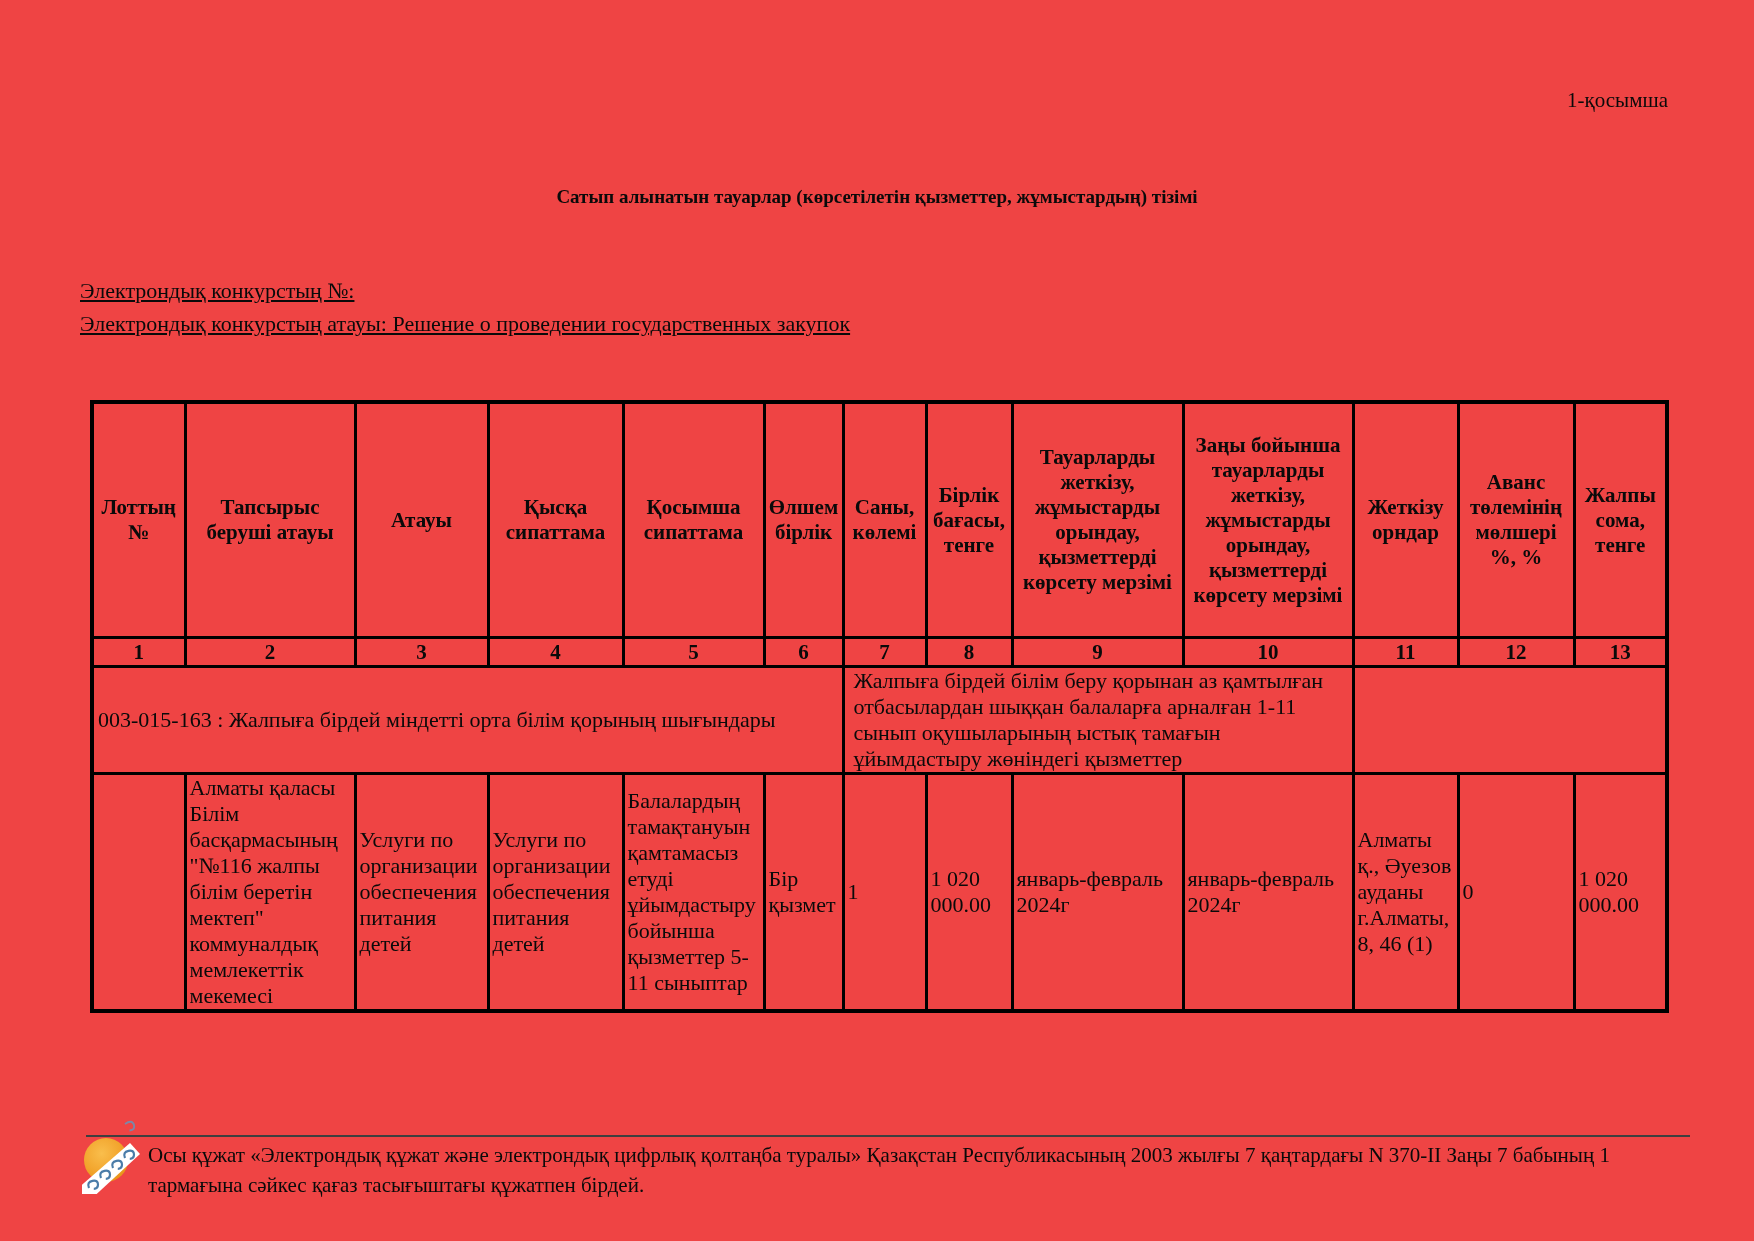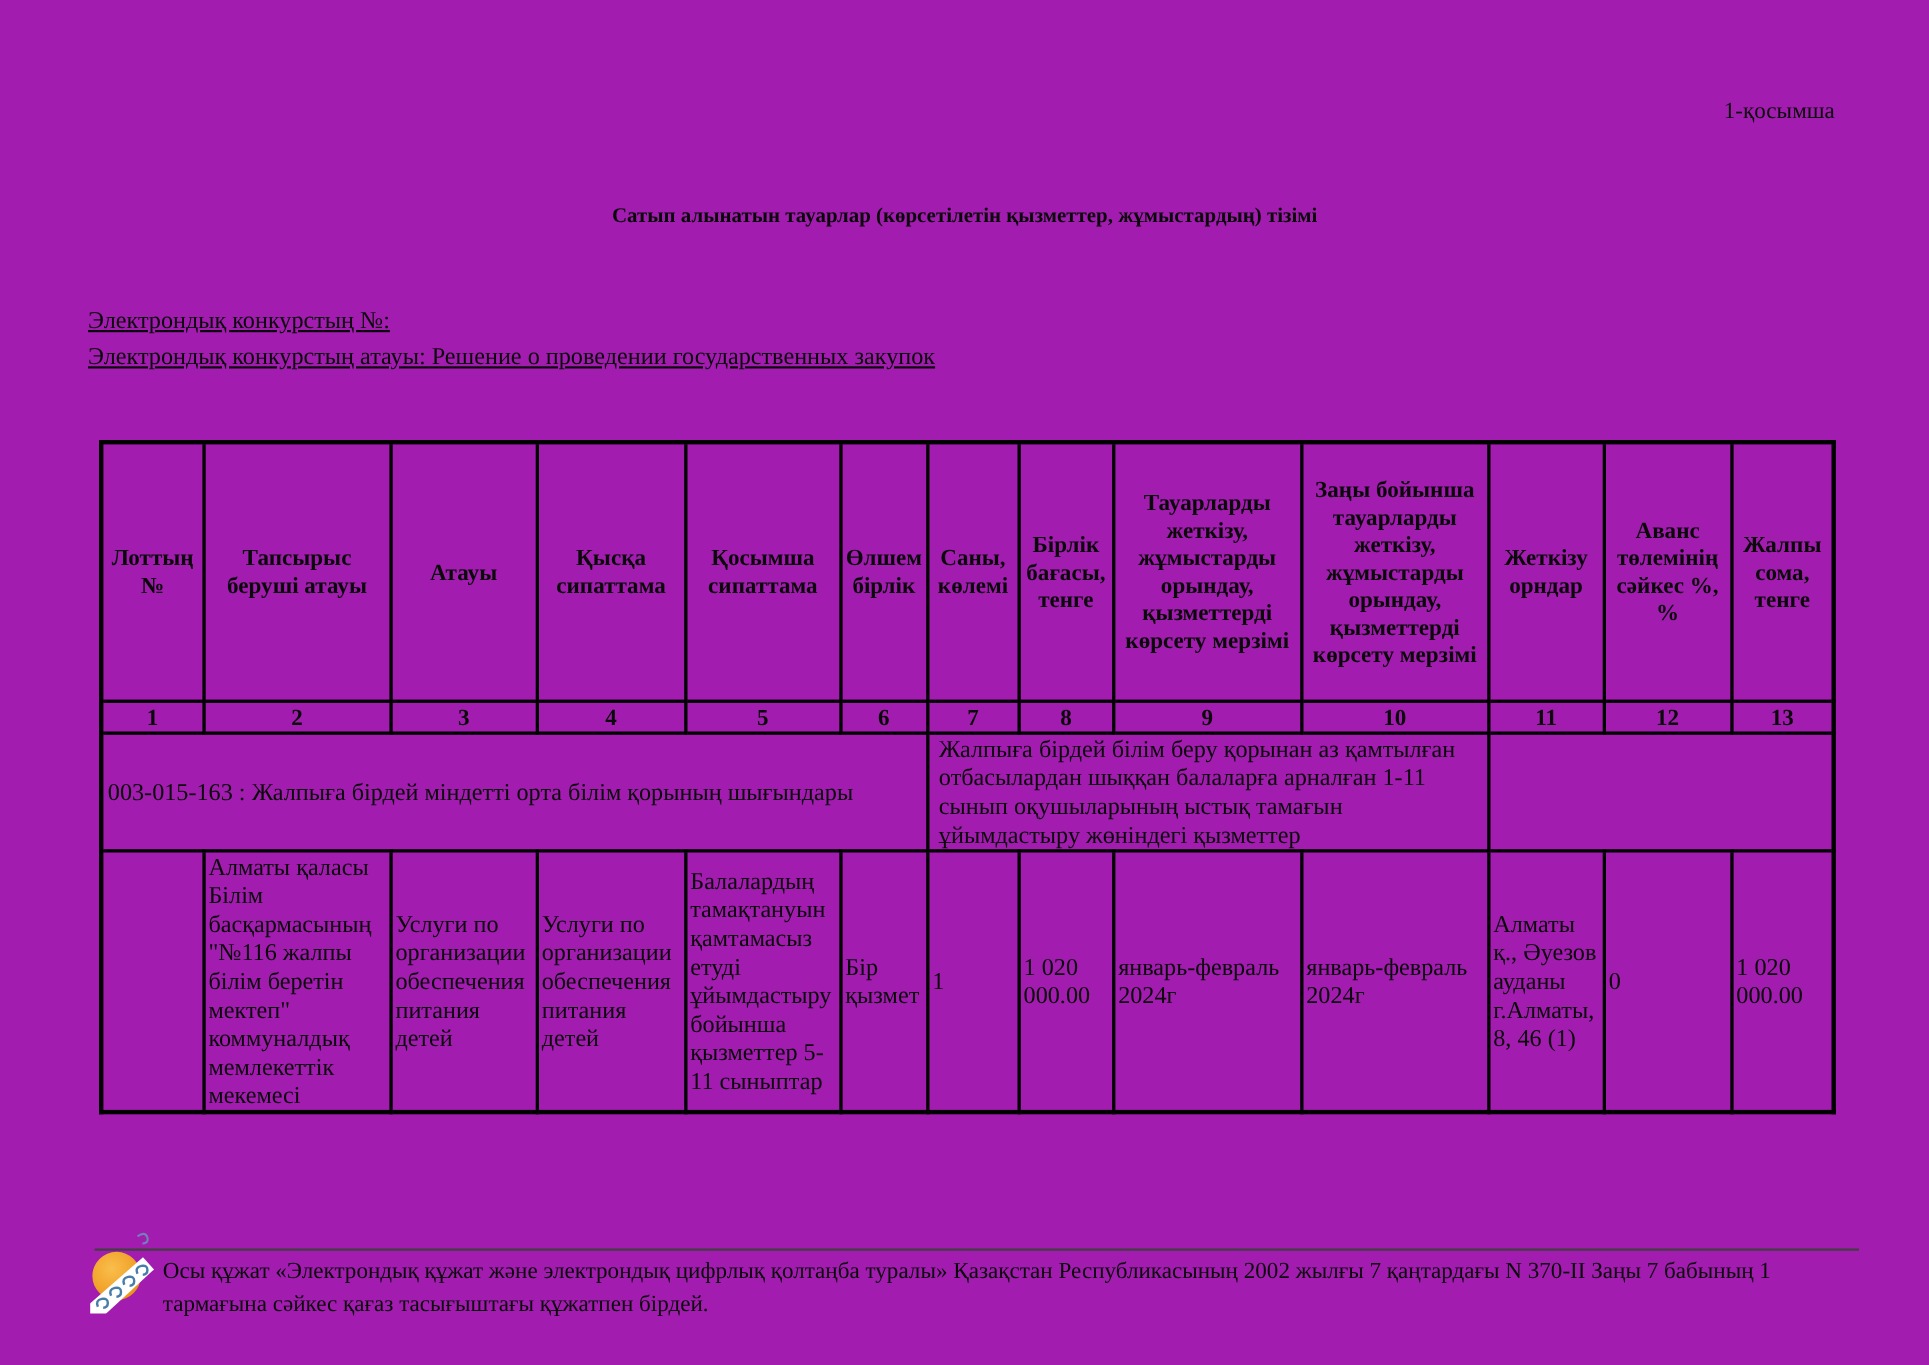--- a/index.html
+++ b/index.html
@@ -1,20 +1,20 @@
 <!DOCTYPE html>
 <html><head>
 <meta charset="utf-8">
 <style>
   html, body { margin: 0; padding: 0; background: #ffffff; }
   .page {
     position: relative;
     width: 1754px;
     height: 1241px;
-    background: #a21caf;
+    background: #ef4444;
     font-family: "Liberation Serif", "DejaVu Serif", serif;
     color: #0a0a0a;
     overflow: hidden;
   }
 
   .appendix {
     position: absolute;
     top: 88px;
     right: 86px;
     font-size: 21px;
@@ -146,21 +146,21 @@
         <th>Тапсырыс беруші атауы</th>
         <th>Атауы</th>
         <th>Қысқа сипаттама</th>
         <th>Қосымша сипаттама</th>
         <th>Өлшем бірлік</th>
         <th>Саны, көлемі</th>
         <th>Бірлік бағасы, тенге</th>
         <th>Тауарларды жеткізу, жұмыстарды орындау, қызметтерді көрсету мерзімі</th>
         <th>Заңы бойынша тауарларды жеткізу, жұмыстарды орындау, қызметтерді көрсету мерзімі</th>
         <th>Жеткізу орндар</th>
-        <th>Аванс төлемінің сәйкес %, %</th>
+        <th>Аванс төлемінің мөлшері %, %</th>
         <th>Жалпы сома, тенге</th>
       </tr>
       <tr class="nums">
         <td>1</td>
         <td>2</td>
         <td>3</td>
         <td>4</td>
         <td>5</td>
         <td>6</td>
         <td>7</td>
@@ -214,17 +214,17 @@
       <g stroke="#4A7CA8" fill="none" stroke-width="2.2">
         <path d="M7 76 q-2.5 -6 3.5 -7.2 q5.5 -1 5.5 3.8 q0 4.2 -4.2 4.2"></path>
         <path d="M19 66 q-2.5 -6 3.5 -7.2 q5.5 -1 5.5 3.8 q0 4.2 -4.2 4.2"></path>
         <path d="M31 56 q-2.5 -6 3.5 -7.2 q5.5 -1 5.5 3.8 q0 4.2 -4.2 4.2"></path>
         <path d="M43 46 q-2.5 -6 3.5 -7.2 q5.5 -1 5.5 3.8 q0 4.2 -4.2 4.2"></path>
       </g>
     </svg>
   </div>
 
   <div class="footer-text">
-    <div>Осы құжат «Электрондық құжат және электрондық цифрлық қолтаңба туралы» Қазақстан Республикасының 2002 жылғы 7 қаңтардағы N 370-II Заңы 7 бабының 1</div>
+    <div>Осы құжат «Электрондық құжат және электрондық цифрлық қолтаңба туралы» Қазақстан Республикасының 2003 жылғы 7 қаңтардағы N 370-II Заңы 7 бабының 1</div>
     <div>тармағына сәйкес қағаз тасығыштағы құжатпен бірдей.</div>
   </div>
 
 </div>
 
 </body></html>

